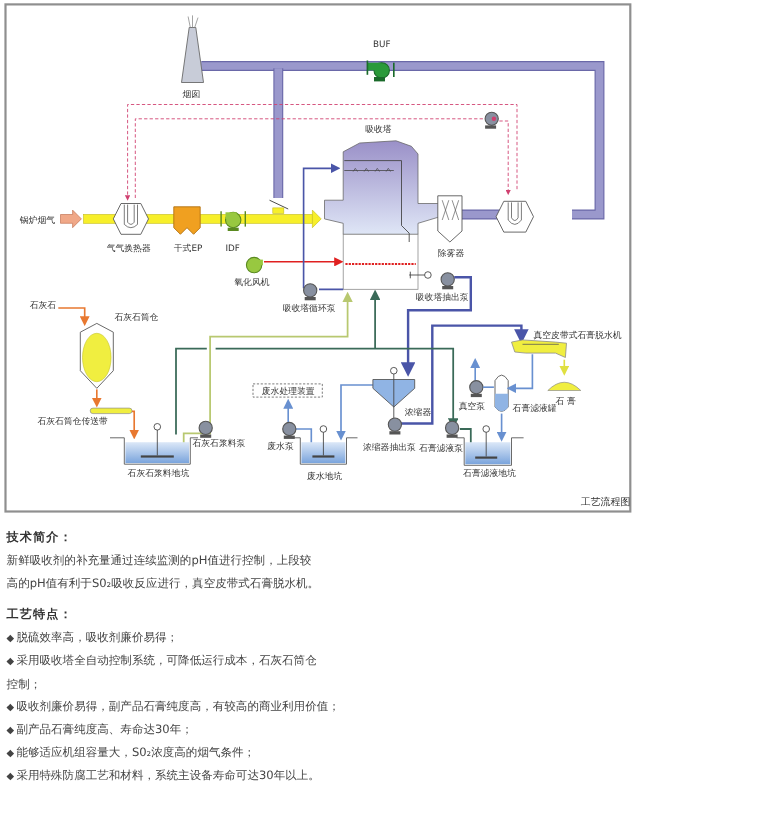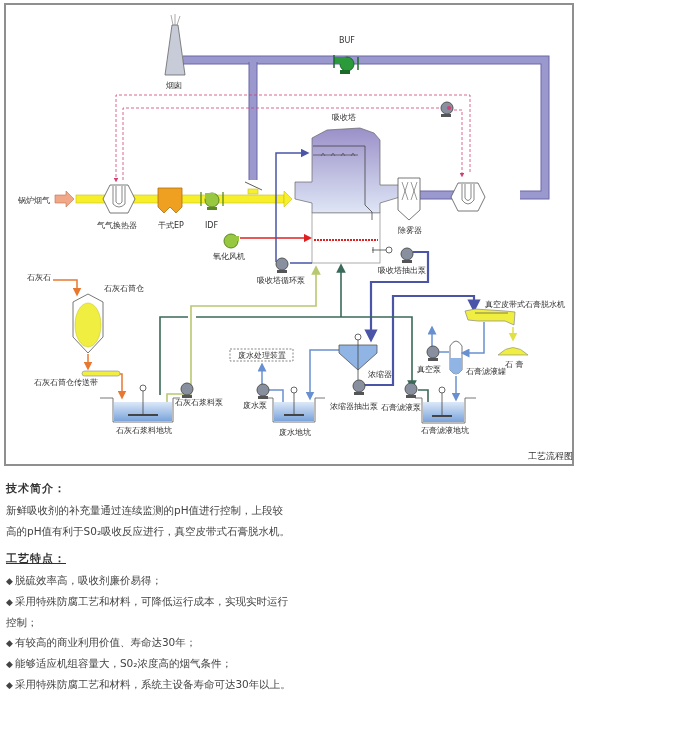--- a/index.html
+++ b/index.html
@@ -8,21 +8,21 @@
   #diagram-frame { position: absolute; left: 4px; top: 3px; width: 570px; height: 463px;
                    border: 2px solid #8f8f8f; box-sizing: border-box; background: #fff; }
   #diagram-svg { position: absolute; left: 0; top: 0; width: 700px; height: 470px; }
   .lbl { font-size: 8px; fill: #333; font-family: "DejaVu Sans", sans-serif; }
   .caption { font-size: 9px; fill: #333; }
   #text-section { position: absolute; left: 6px; top: 478px; width: 320px; }
   .sec-title { font-size: 11px; color: #333; margin: 0; line-height: 22px; letter-spacing: 1px; }
   .para { font-size: 10.5px; line-height: 20.5px; color: #444; margin: 0; }
   .feat { font-size: 10.5px; line-height: 20px; color: #444; margin: 0; }
   .feat .bullet { font-size: 9px; margin-right: 2px; }
-  #features-title { margin-top: 7px; text-decoration: underline; }
+  #features-title { margin-top: 7px; }
 </style>
 </head>
 <body>
 
 <div id="diagram-frame"></div>
 
 <svg id="diagram-svg" viewBox="0 0 700 470" xmlns="http://www.w3.org/2000/svg">
   <defs>
     <marker id="arrB" markerWidth="6" markerHeight="6" refX="3" refY="3" orient="auto">
         <path d="M0,0 L6,3 L0,6 z" fill="#4a55a8"></path>
@@ -280,18 +280,19 @@
   <text class="caption" x="528" y="459">工艺流程图</text>
 </svg>
 
 <div id="text-section">
   <h2 class="sec-title">技术简介：</h2>
   <p class="para">新鲜吸收剂的补充量通过连续监测的pH值进行控制，上段较</p>
   <p class="para">高的pH值有利于S0₂吸收反应进行，真空皮带式石膏脱水机。</p>
 
   <h2 class="sec-title" id="features-title">工艺特点：</h2>
   <p class="feat"><span class="bullet">◆</span><span>脱硫效率高，吸收剂廉价易得；</span></p>
-  <p class="feat"><span class="bullet">◆</span><span>采用特殊防腐工艺和材料，可降低运行成本，实现实时运行</span></p>
+  <p class="feat"><span class="bullet">◆</span><span>采用吸收塔全自动控制系统，可降低运行成本，石灰石筒仓</span></p>
   <p class="feat"> 控制；</p>
-  <p class="feat"><span class="bullet">◆</span><span>有较高的商业利用价值、寿命达30年；</span></p>
+  <p class="feat"><span class="bullet">◆</span><span>吸收剂廉价易得，副产品石膏纯度高，有较高的商业利用价值；</span></p>
+  <p class="feat"><span class="bullet">◆</span><span>副产品石膏纯度高、寿命达30年；</span></p>
   <p class="feat"><span class="bullet">◆</span><span>能够适应机组容量大，S0₂浓度高的烟气条件；</span></p>
   <p class="feat"><span class="bullet">◆</span><span>采用特殊防腐工艺和材料，系统主设备寿命可达30年以上。</span></p>
 </div>
 
 </body></html>

